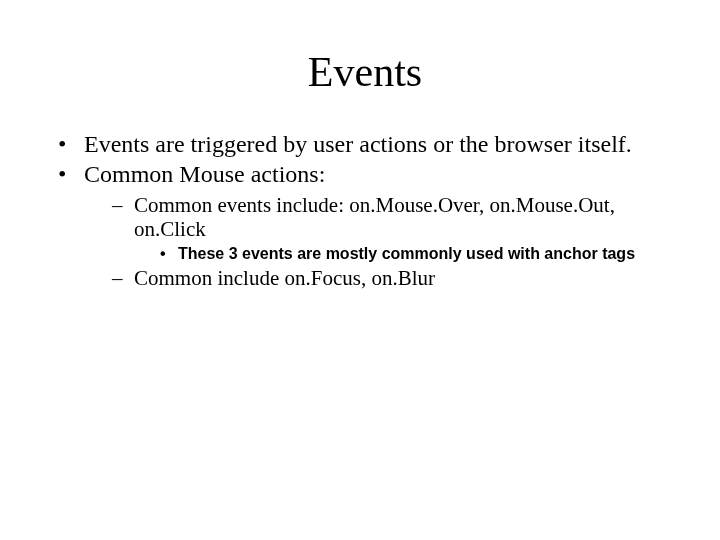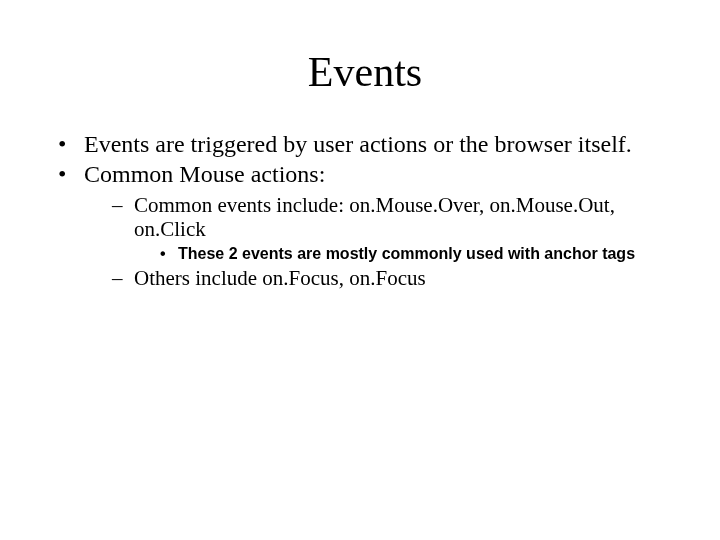--- a/index.html
+++ b/index.html
@@ -92,24 +92,24 @@
     <li>
       <span>Events are triggered by user actions or the browser itself.</span>
     </li>
     <li>
       <span>Common Mouse actions:</span>
       <ul class="level2">
         <li>
           <span>Common events include: on.Mouse.Over, on.Mouse.Out, on.Click</span>
           <ul class="level3">
             <li>
-              <span>These 2 events are mostly commonly used with anchor tags</span>
+              <span>These 3 events are mostly commonly used with anchor tags</span>
             </li>
           </ul>
         </li>
         <li>
-          <span>Others include on.Focus, on.Focus</span>
+          <span>Common include on.Focus, on.Blur</span>
         </li>
       </ul>
     </li>
   </ul>
 
 </div>
 
 </body></html>

